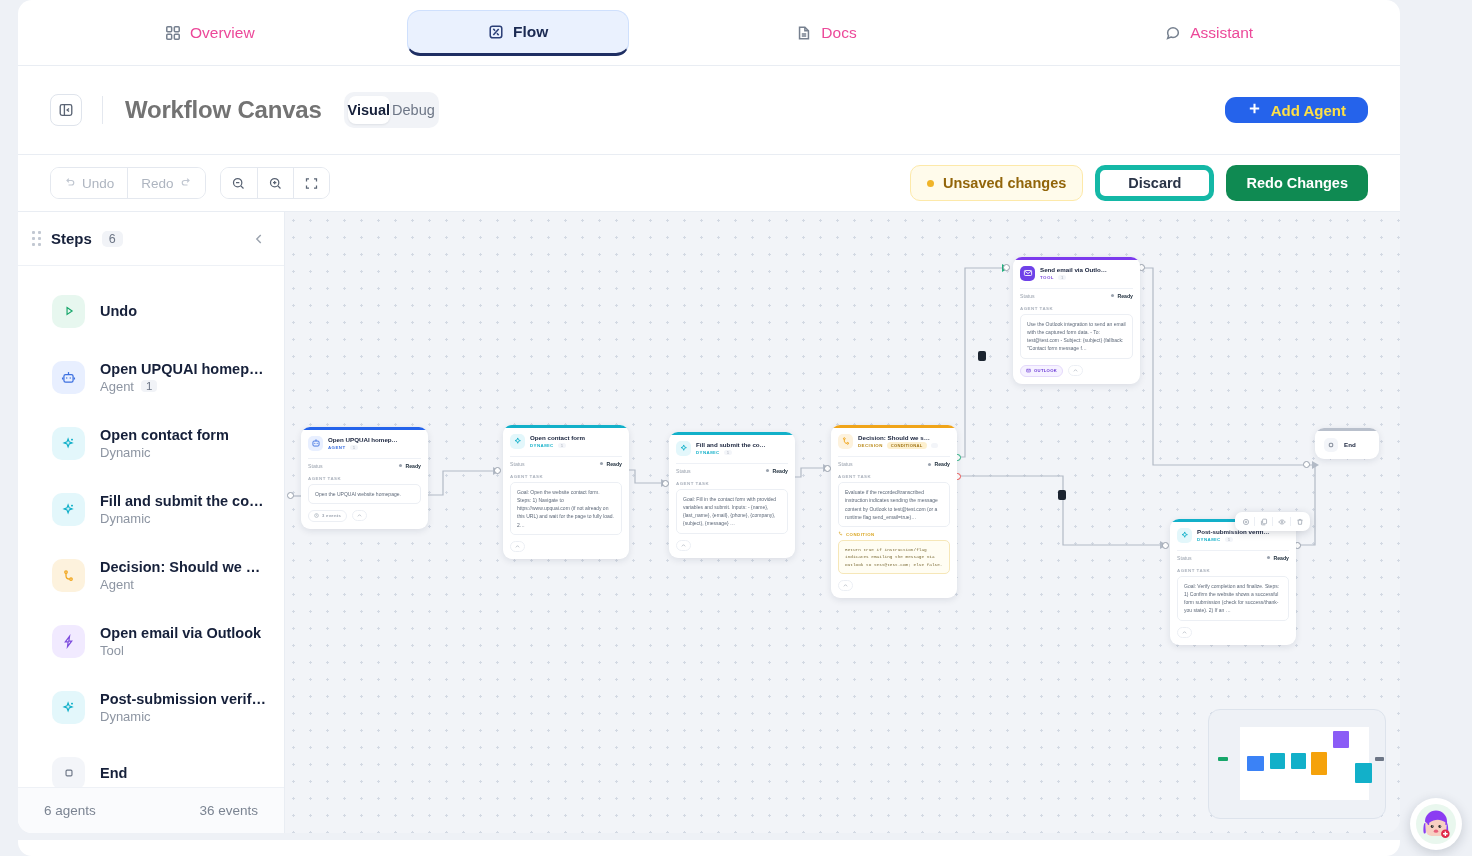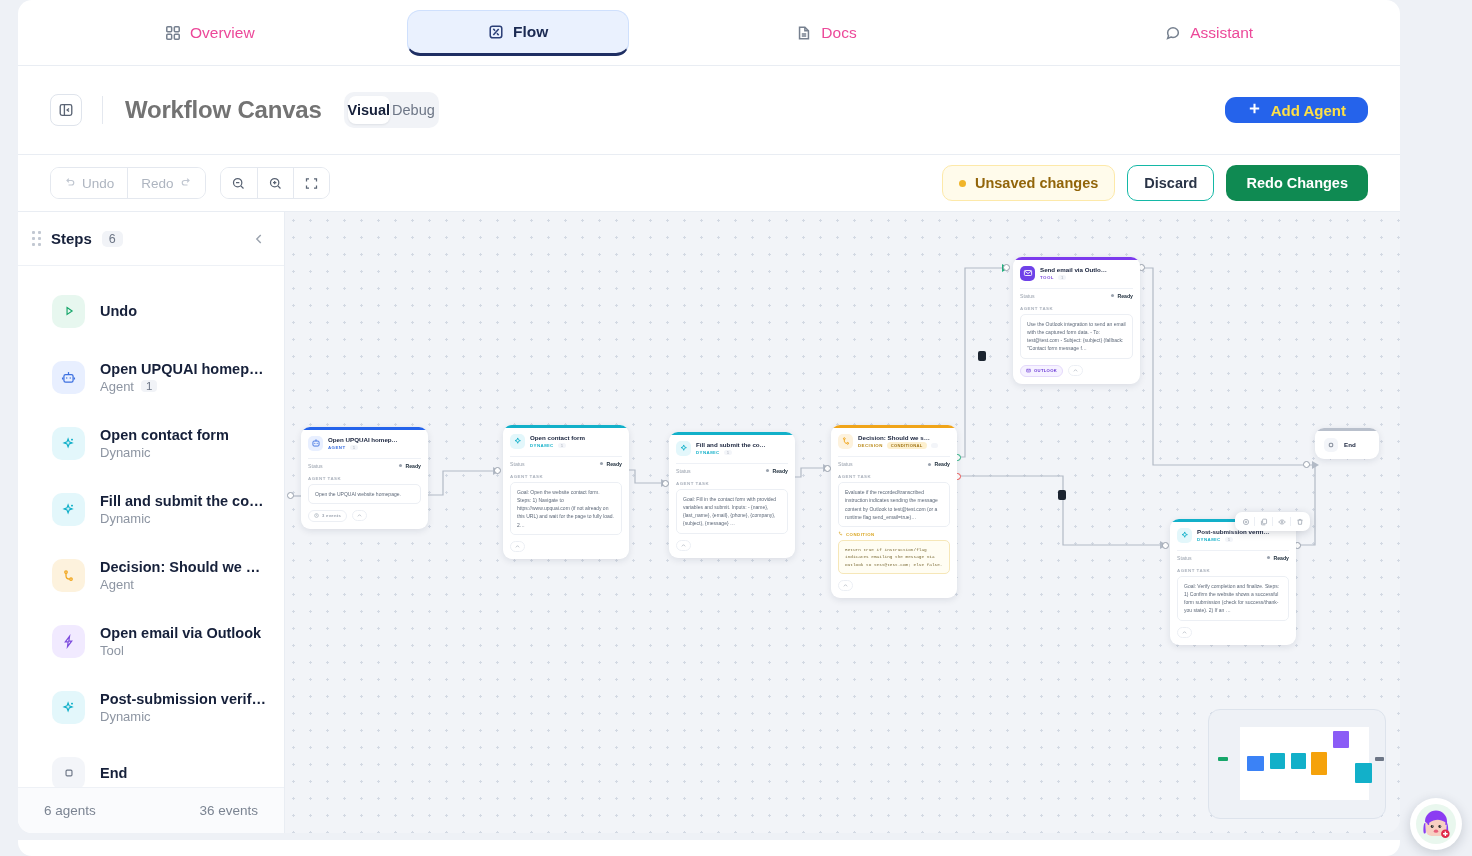--- a/index.html
+++ b/index.html
@@ -97,22 +97,22 @@
   .zgroup .zbtn + .zbtn { border-left: 1px solid #e4e8ef; }
   .unsaved {
     margin-left: auto;
     display: flex; align-items: center; gap: 9px;
     height: 36px; padding: 0 16px; border-radius: 10px;
     background: #fffbeb; border: 1px solid #fde9a9;
     color: #92650a; font-size: 14.5px; font-weight: 700;
   }
   .unsaved .dot { width: 7px; height: 7px; border-radius: 50%; background: #f0b429; }
   .discard {
-    margin-left: 12px; height: 36px; padding: 0 16px; border-radius: 10px;
-    background: #fff; border: 1px solid #14b8a6; color: #2a3447; font-size: 14.5px; font-weight: 700;
+    margin-left: 12px; height: 36px; padding: 0 28px; border-radius: 10px;
+    background: #fff; border: 5px solid #14b8a6; color: #2a3447; font-size: 14.5px; font-weight: 700;
     cursor: pointer; font-family: "Liberation Sans", sans-serif;
   }
   .savebtn {
     margin-left: 12px; height: 36px; padding: 0 20px; border-radius: 10px;
     background: #0f8a52; border: none; color: #fff; font-size: 14.5px; font-weight: 700;
     cursor: pointer; font-family: "Liberation Sans", sans-serif;
   }
 
   
   .sidebar {

